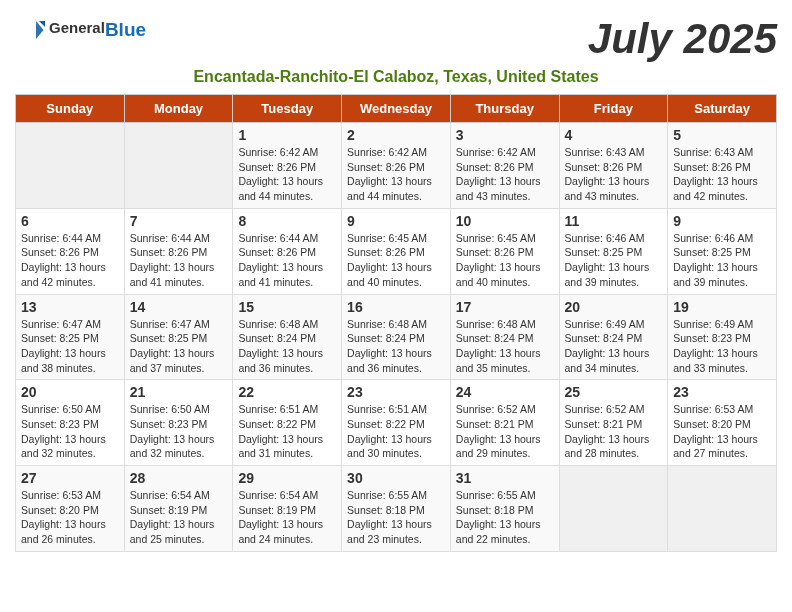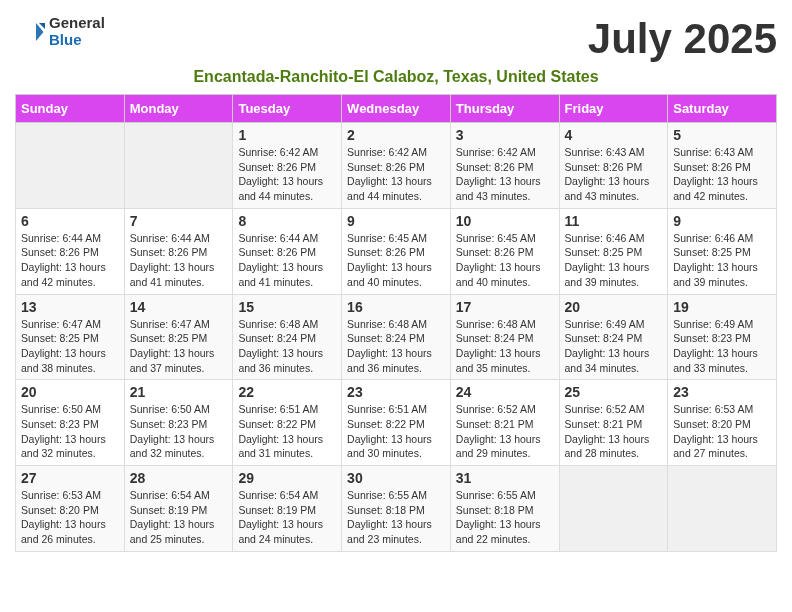--- a/index.html
+++ b/index.html
@@ -16,59 +16,60 @@
       align-items: flex-start;
       margin-bottom: 5px;
     }
     .logo {
       display: flex;
       align-items: center;
       gap: 4px;
     }
     .logo-text {
       display: flex;
-      flex-direction: column;
+      flex-direction: row;
       line-height: 1.1;
     }
     .logo-general {
       font-size: 15px;
       font-weight: bold;
       color: #333;
     }
     .logo-blue {
-      font-size: 15px;
+      font-size: 19px;
       font-weight: bold;
       color: #1a6bb5;
     }
     .logo-icon {
       width: 30px;
       height: 30px;
     }
     .month-title {
       font-size: 42px;
       font-weight: bold;
       color: #333;
       text-align: right;
+      font-style: italic;
     }
     .location-title {
       text-align: center;
       font-size: 16px;
       font-weight: bold;
       color: #4d7c0f;
       margin-bottom: 8px;
     }
     .calendar {
       width: 100%;
       border-collapse: collapse;
       border: 1px solid #ccc;
     }
     .calendar th {
-      background-color: #d946ef;
+      background-color: #c2410c;
       color: #fff;
-      text-align: left;
+      text-align: center;
       padding: 6px 5px;
       font-size: 13px;
       border: 1px solid #ccc;
     }
     .calendar td {
       vertical-align: top;
       padding: 4px 5px;
       font-size: 11px;
       color: #333;
       border: 1px solid #ddd;

